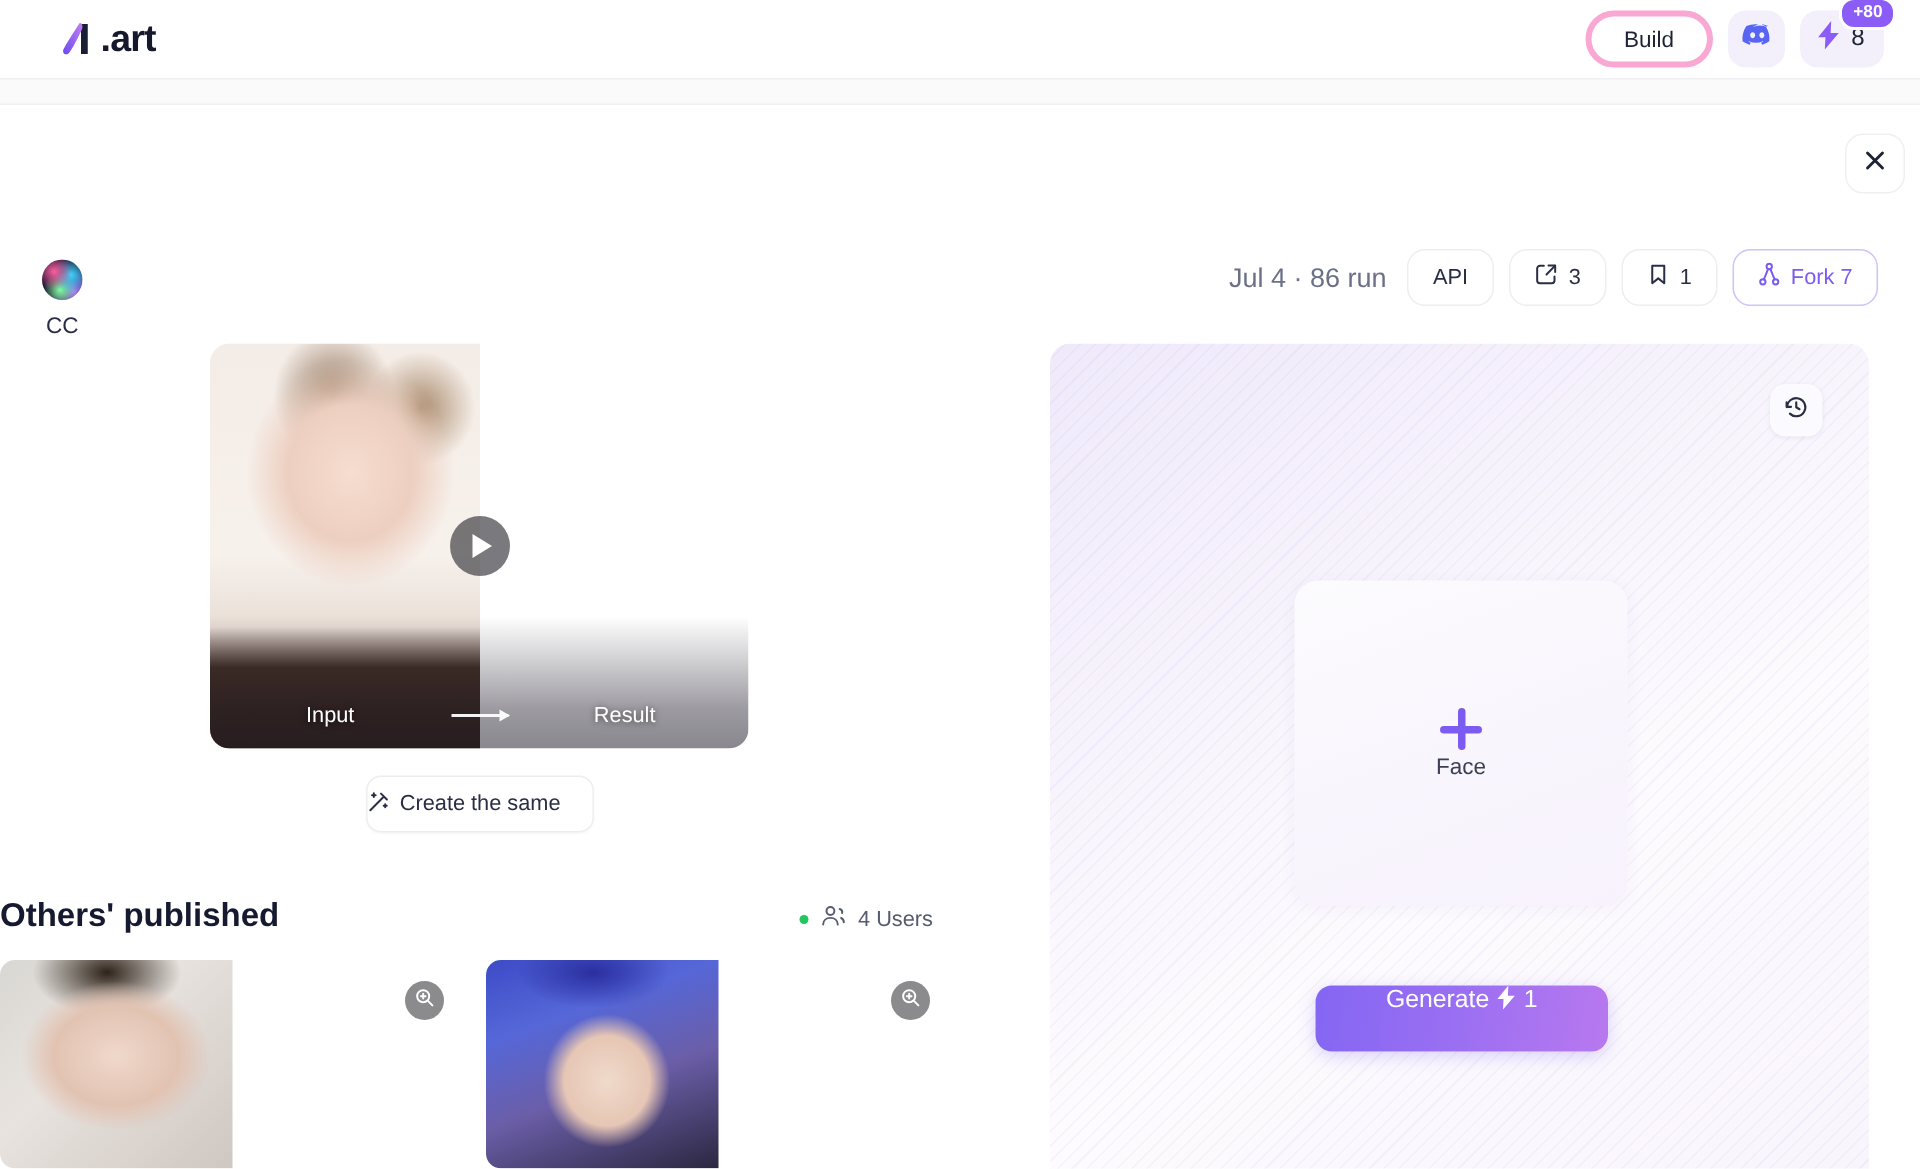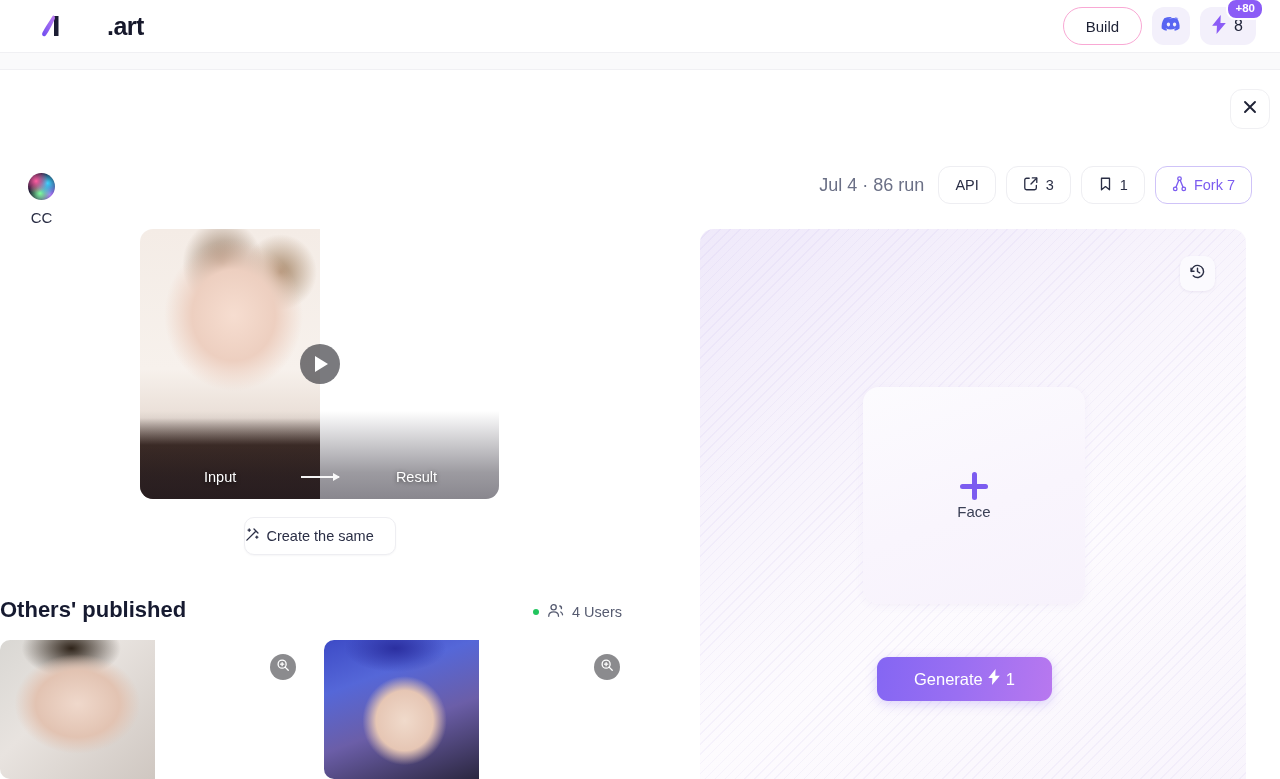--- a/index.html
+++ b/index.html
@@ -13,25 +13,25 @@
   .page { position: relative; width: 1280px; height: 779px; background:#fff; }
 
   
   .header {
     position: absolute; top: 0; left: 0; width: 1280px; height: 52px;
     background: #fff; display: flex; align-items: center;
     padding: 0 24px; z-index: 30;
   }
   .logo { display: flex; align-items: center; margin-left: 12px; gap: 1px; }
   .logo-mark { position: relative; width: 30px; height: 30px; }
-  .logo-text { font-size: 25px; font-weight: 700; color: #16182b; letter-spacing: -0.5px; margin-left: 40px; }
+  .logo-text { font-size: 25px; font-weight: 700; color: #16182b; letter-spacing: -0.5px; }
   .header-right { margin-left: auto; display: flex; align-items: center; gap: 10px; }
   .build-btn {
     height: 38px; padding: 0 22px; border-radius: 19px;
-    border: 1px solid #f9a8d4; background: #fff;
+    border: 4px solid #f9a8d4; background: #fff;
     font-size: 15px; color: #1e2235; display: flex; align-items: center;
     cursor: pointer;
   }
   .icon-chip {
     width: 38px; height: 38px; border-radius: 12px; background: #f3f0fb;
     display: flex; align-items: center; justify-content: center; cursor: pointer;
   }
   .credits-chip {
     position: relative; height: 38px; padding: 0 13px 0 11px; border-radius: 12px;
     background: #f3f0fb; display: flex; align-items: center; gap: 6px; cursor: pointer;
@@ -227,25 +227,25 @@
   .plus {
     position: relative; width: 30px; height: 30px;
   }
   .plus:before, .plus:after {
     content: ""; position: absolute; background: #7c5cf0; border-radius: 3px;
   }
   .plus:before { left: 13px; top: 1px; width: 5px; height: 28px; }
   .plus:after { top: 12.5px; left: 1px; width: 28px; height: 5px; }
   .upload-label { font-size: 15px; color: #3a3f55; }
   .gen-btn {
-    position: absolute; left: 177px; top: 428px; width: 175px; height: 44px;
+    position: absolute; left: 177px; top: 428px; width: 195px; height: 44px;
     border-radius: 11px; border: none; cursor: pointer;
     background: linear-gradient(100deg, #8466f3 0%, #9a6ff2 48%, #b878ef 100%);
     color: #fff; font-size: 16.5px;
-    display: flex; align-items: center; justify-content: center; gap: 5px;
+    display: flex; align-items: flex-start; justify-content: center; gap: 5px;
     box-shadow: 0 3px 12px rgba(124,92,240,.26);
   }
 </style>
 </head>
 <body>
 
 <div class="page">
 
   <div class="header">
     <div class="logo">

